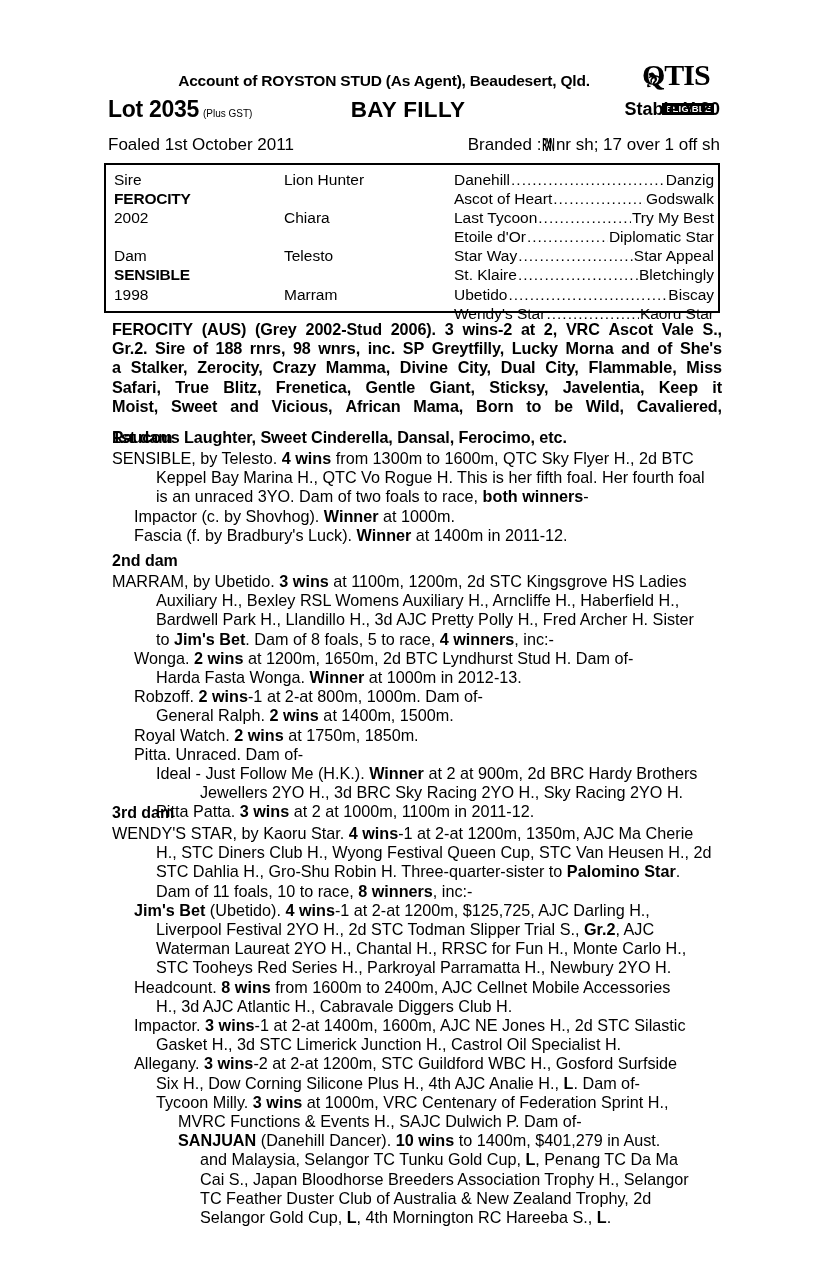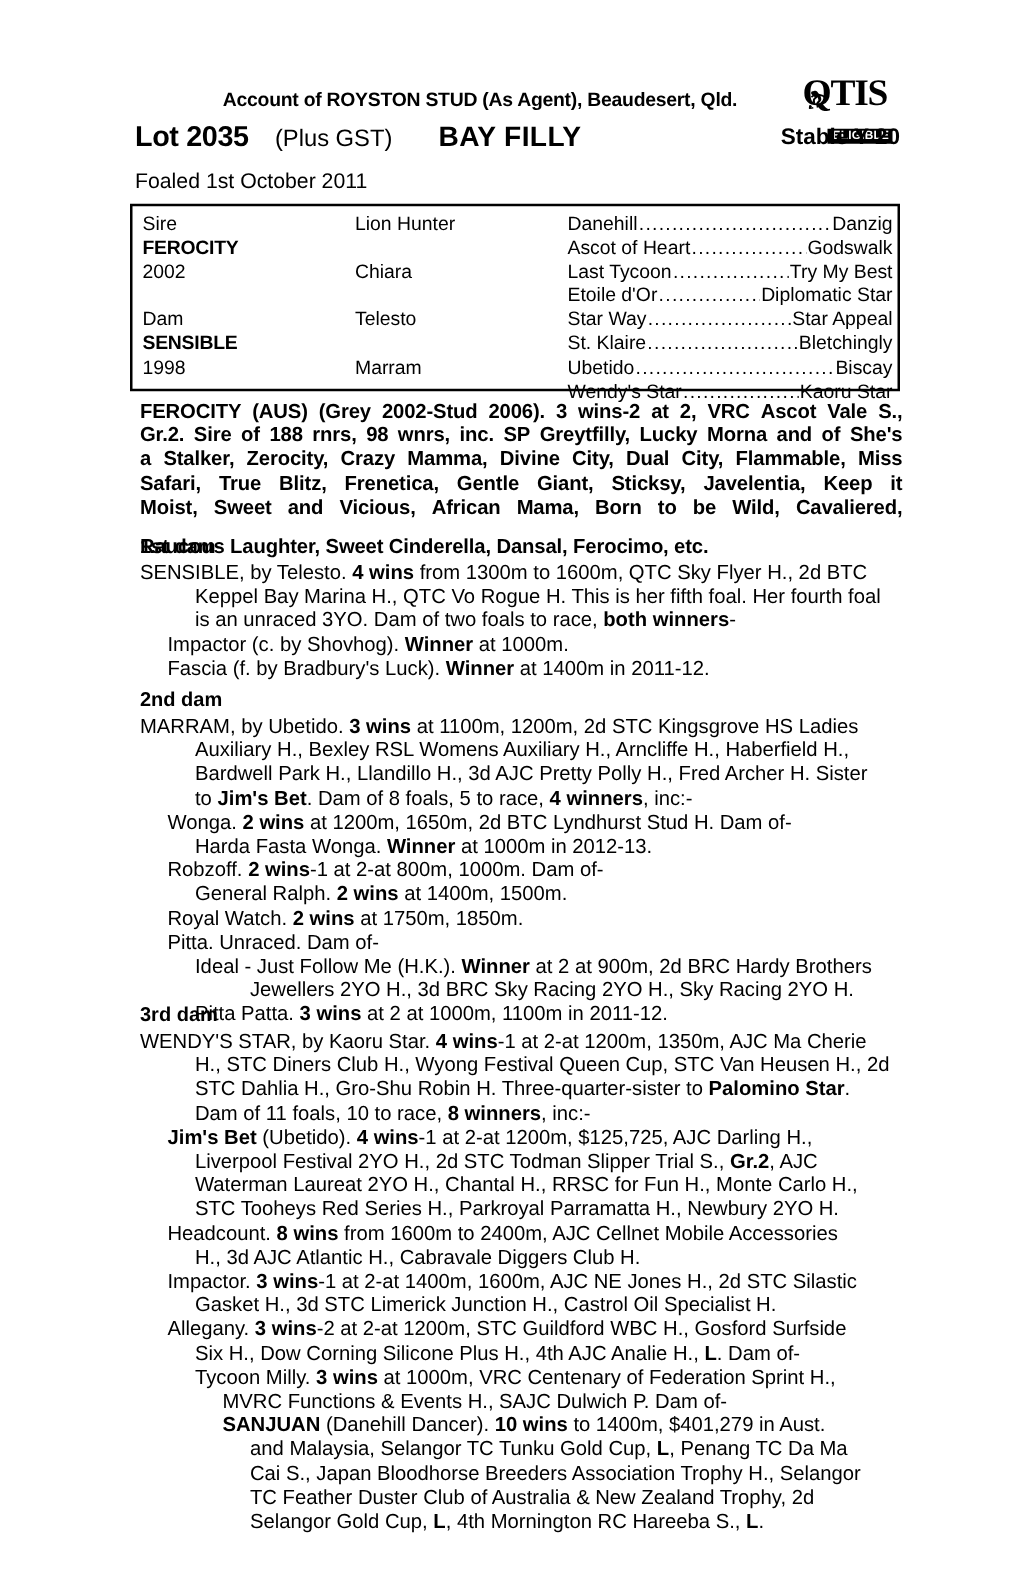--- a/index.html
+++ b/index.html
@@ -46,22 +46,22 @@
     left: 0;
     top: 0;
     white-space: nowrap;
   }
   .lot-number {
     font-weight: bold;
     font-size: 23px;
     letter-spacing: -0.3px;
   }
   .lot-gst {
-    font-size: 19px;
-    margin-left: 21px;
+    font-size: 10px;
+    margin-left: 4px;
   }
   .lot-center {
     position: absolute;
     left: 0;
     right: 0;
     top: 1px;
     text-align: center;
     font-weight: bold;
     font-size: 22.5px;
     letter-spacing: 0.3px;
@@ -270,20 +270,23 @@
     <div class="lot-row">
       <div class="lot-left">
         <span class="lot-number">Lot 2035</span><span class="lot-gst">(Plus GST)</span>
       </div>
       <div class="lot-center">BAY FILLY</div>
       <div class="lot-right">Stable Y 20</div>
     </div>
 
     <div class="foaled-row">
       <div class="foaled-left">Foaled 1st October 2011</div>
+      <div class="branded-right">
+        <span>Branded :</span><span class="brand-glyph">RXN</span><span>nr sh; 17 over 1 off sh</span>
+      </div>
     </div>
   </div>
 
   <div class="ped-table">
     <div class="ped-grid">
       <div class="ped-col1">
           <div class="ped-line">Sire</div>
           <div class="ped-line bold">FEROCITY</div>
           <div class="ped-line">2002</div>
           <div class="ped-line blank">&nbsp;</div>

